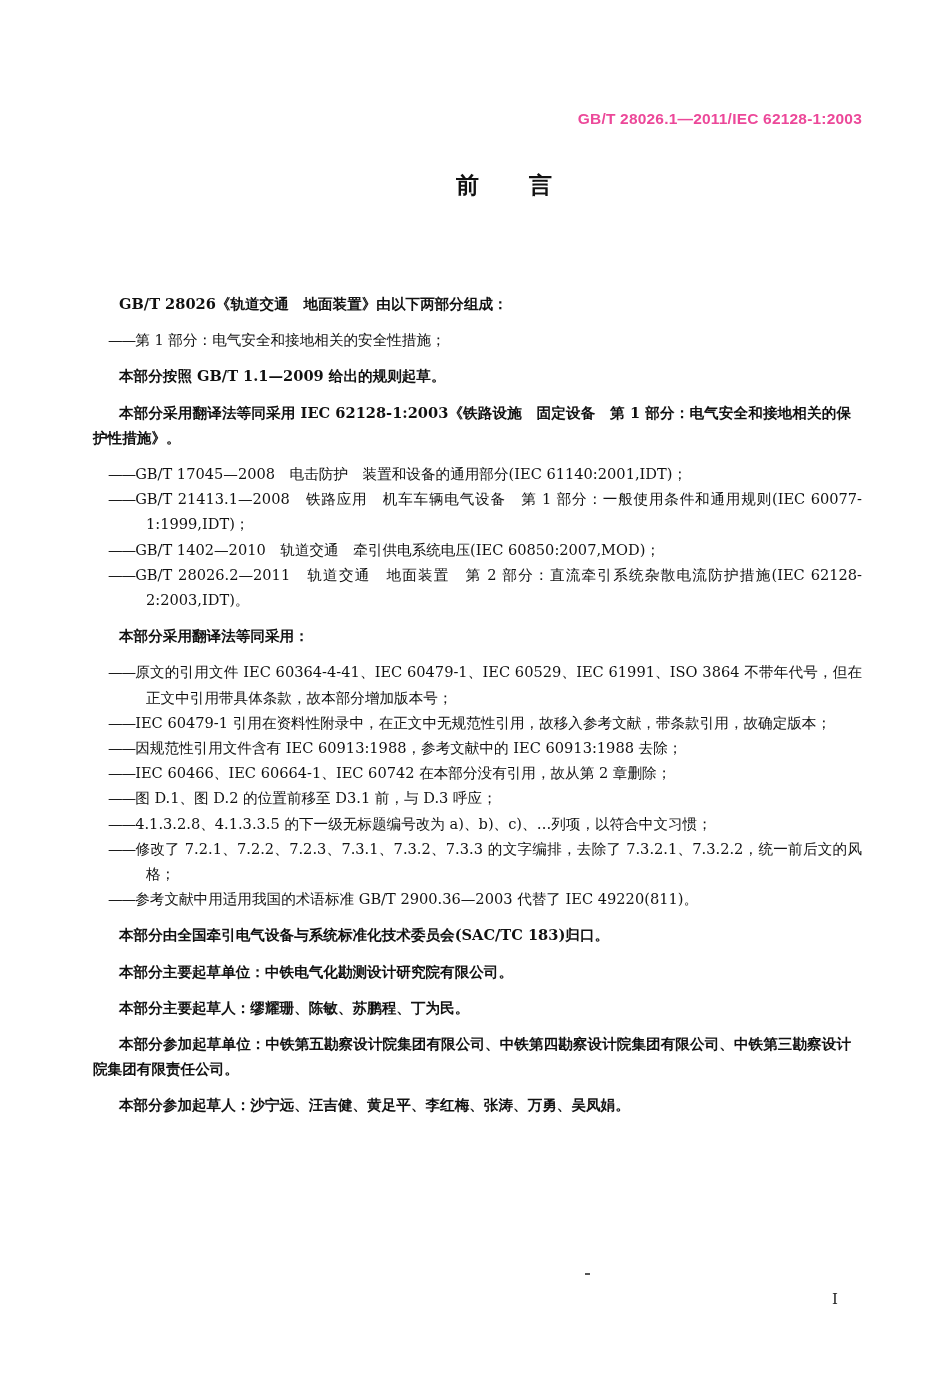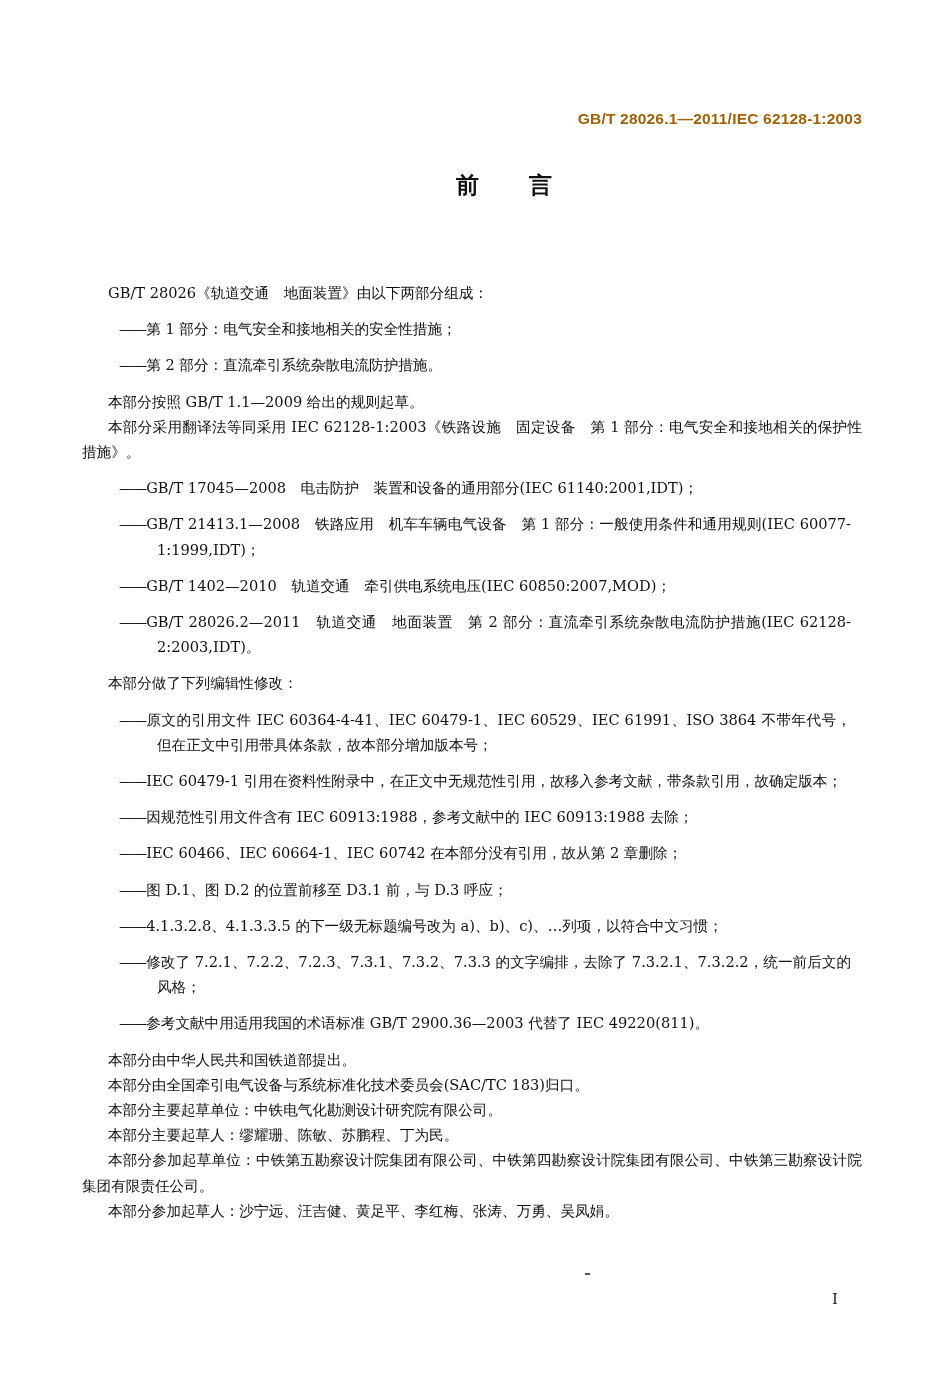--- a/index.html
+++ b/index.html
@@ -16,21 +16,21 @@
       color: #111111;
     }
     .page-header {
       position: absolute;
       top: 110px;
       right: 88px;
       font-family: "Liberation Sans", "DejaVu Sans", sans-serif;
       font-weight: bold;
       font-size: 15.5px;
       letter-spacing: 0.2px;
-      color: #a16207;
+      color: #ec4899;
     }
     .page-title {
       position: absolute;
       top: 170px;
       left: 0;
       width: 950px;
       text-align: center;
       font-family: "DejaVu Sans", sans-serif;
       font-weight: bold;
       font-size: 23px;
@@ -41,27 +41,28 @@
     }
     .content {
       position: absolute;
       top: 280px;
       left: 82px;
       width: 780px;
       font-size: 14.6px;
       line-height: 25.2px;
     }
     .para {
-      margin: 0;
+      margin: 11px;
       text-indent: 26px;
       text-align: justify;
       text-align-last: left;
+      font-weight: bold;
     }
     .dash-item {
-      margin: 11px;
+      margin: 0;
       padding-left: 64px;
       text-indent: -38px;
       text-align: justify;
       text-align-last: left;
     }
     .dash {
       letter-spacing: -1px;
     }
     .page-number {
       position: absolute;
@@ -83,37 +84,35 @@
 </head>
 <body>
 
 <div class="page-header">GB/T 28026.1—2011/IEC 62128-1:2003</div>
 
 <div class="page-title">前言</div>
 
 <div class="content" id="content">
     <p class="para">GB/T 28026《轨道交通　地面装置》由以下两部分组成：</p>
     <p class="dash-item"><span class="dash">——</span><span>第 1 部分：电气安全和接地相关的安全性措施；</span></p>
-    <p class="dash-item"><span class="dash">——</span><span>第 2 部分：直流牵引系统杂散电流防护措施。</span></p>
     <p class="para">本部分按照 GB/T 1.1—2009 给出的规则起草。</p>
     <p class="para">本部分采用翻译法等同采用 IEC 62128-1:2003《铁路设施　固定设备　第 1 部分：电气安全和接地相关的保护性措施》。</p>
     <p class="dash-item"><span class="dash">——</span><span>GB/T 17045—2008　电击防护　装置和设备的通用部分(IEC 61140:2001,IDT)；</span></p>
     <p class="dash-item"><span class="dash">——</span><span>GB/T 21413.1—2008　铁路应用　机车车辆电气设备　第 1 部分：一般使用条件和通用规则(IEC 60077-1:1999,IDT)；</span></p>
     <p class="dash-item"><span class="dash">——</span><span>GB/T 1402—2010　轨道交通　牵引供电系统电压(IEC 60850:2007,MOD)；</span></p>
     <p class="dash-item"><span class="dash">——</span><span>GB/T 28026.2—2011　轨道交通　地面装置　第 2 部分：直流牵引系统杂散电流防护措施(IEC 62128-2:2003,IDT)。</span></p>
-    <p class="para">本部分做了下列编辑性修改：</p>
+    <p class="para">本部分采用翻译法等同采用：</p>
     <p class="dash-item"><span class="dash">——</span><span>原文的引用文件 IEC 60364-4-41、IEC 60479-1、IEC 60529、IEC 61991、ISO 3864 不带年代号，但在正文中引用带具体条款，故本部分增加版本号；</span></p>
     <p class="dash-item"><span class="dash">——</span><span>IEC 60479-1 引用在资料性附录中，在正文中无规范性引用，故移入参考文献，带条款引用，故确定版本；</span></p>
     <p class="dash-item"><span class="dash">——</span><span>因规范性引用文件含有 IEC 60913:1988，参考文献中的 IEC 60913:1988 去除；</span></p>
     <p class="dash-item"><span class="dash">——</span><span>IEC 60466、IEC 60664-1、IEC 60742 在本部分没有引用，故从第 2 章删除；</span></p>
     <p class="dash-item"><span class="dash">——</span><span>图 D.1、图 D.2 的位置前移至 D3.1 前，与 D.3 呼应；</span></p>
     <p class="dash-item"><span class="dash">——</span><span>4.1.3.2.8、4.1.3.3.5 的下一级无标题编号改为 a)、b)、c)、…列项，以符合中文习惯；</span></p>
     <p class="dash-item"><span class="dash">——</span><span>修改了 7.2.1、7.2.2、7.2.3、7.3.1、7.3.2、7.3.3 的文字编排，去除了 7.3.2.1、7.3.2.2，统一前后文的风格；</span></p>
     <p class="dash-item"><span class="dash">——</span><span>参考文献中用适用我国的术语标准 GB/T 2900.36—2003 代替了 IEC 49220(811)。</span></p>
-    <p class="para">本部分由中华人民共和国铁道部提出。</p>
     <p class="para">本部分由全国牵引电气设备与系统标准化技术委员会(SAC/TC 183)归口。</p>
     <p class="para">本部分主要起草单位：中铁电气化勘测设计研究院有限公司。</p>
     <p class="para">本部分主要起草人：缪耀珊、陈敏、苏鹏程、丁为民。</p>
     <p class="para">本部分参加起草单位：中铁第五勘察设计院集团有限公司、中铁第四勘察设计院集团有限公司、中铁第三勘察设计院集团有限责任公司。</p>
     <p class="para">本部分参加起草人：沙宁远、汪吉健、黄足平、李红梅、张涛、万勇、吴凤娟。</p>
   </div>
 
 <div class="page-number">I</div>
 
 <div class="speck"></div>

